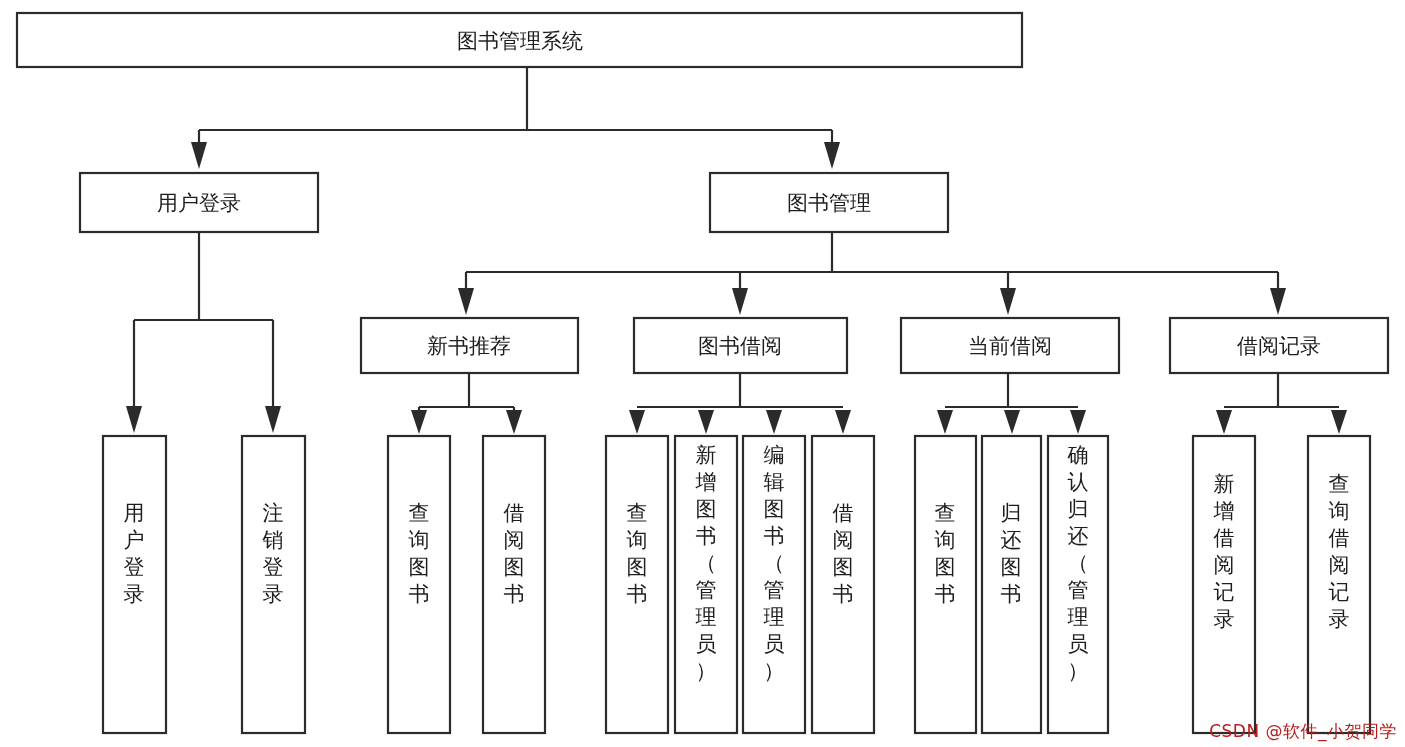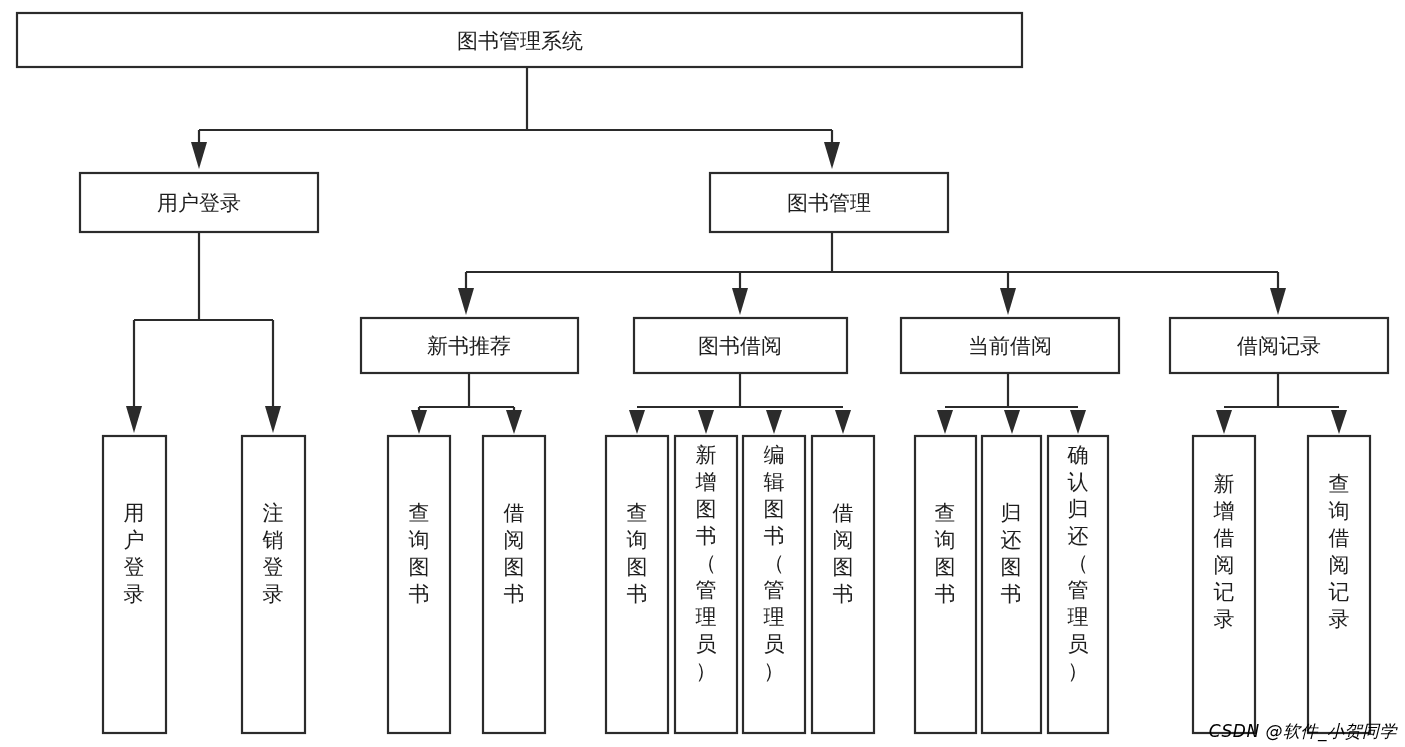--- a/index.html
+++ b/index.html
@@ -55,25 +55,24 @@
   .arrow-head {
     fill: #2b2b2b;
     stroke: none;
   }
   .watermark {
     position: absolute;
     right: 8px;
     bottom: 4px;
     font-family: "DejaVu Sans", "Liberation Sans", sans-serif;
     font-size: 17px;
-    color: #000000;
+    color: #b91c1c;
     letter-spacing: 0.5px;
     white-space: nowrap;
     pointer-events: none;
-    font-style: italic;
   }
 </style>
 </head>
 <body>
 
 <div id="diagram-root">
 
   <svg id="flow-svg" viewBox="0 0 1405 747" xmlns="http://www.w3.org/2000/svg">
 
     <g>

